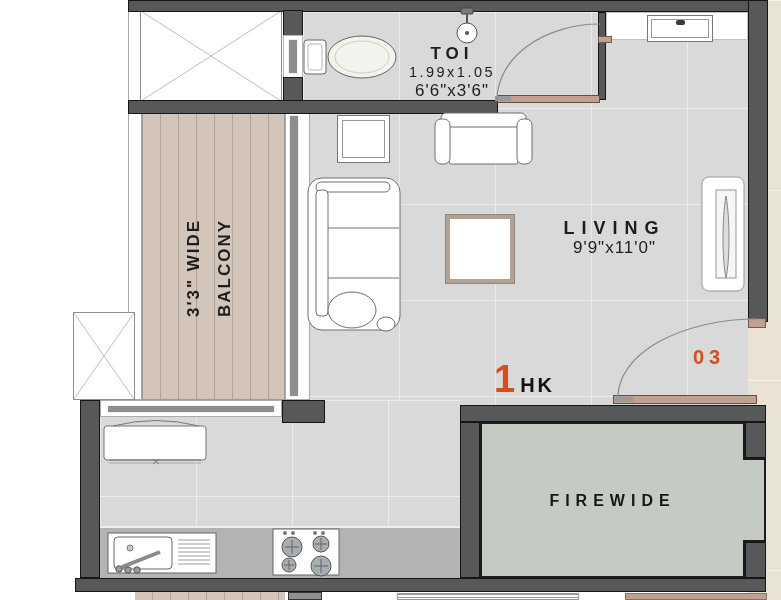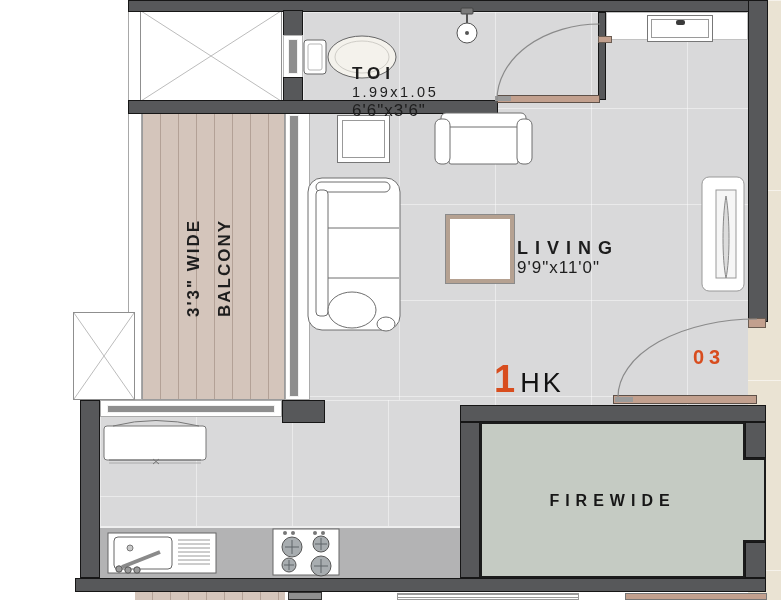--- a/index.html
+++ b/index.html
@@ -21,34 +21,34 @@
   .rail{background:#fff;border:1px solid #a8a8a8;}
   .deck{background-color:var(--balcony-floor);
     background-image:repeating-linear-gradient(to right, transparent 0 17px, #b3a196 17px 18px);
     border:1px solid #9b9b9b;}
   .glass-v{background:#8e8e8e;border:1px solid #f2f2f2;}
   .glass-h{background:#8e8e8e;border:1px solid #f2f2f2;}
   .doorleaf{background:var(--door);border:1px solid #5e5149;}
   .lift{background:var(--lift-floor);border:2px solid #1b1b1b;}
   .lift-open{background:var(--lift-floor);border:2px solid #1b1b1b;border-left:none;}
   .counter{background:var(--counter);border-top:2px solid #efefef;}
-  .roomtxt{position:absolute;color:var(--text);margin-top:20px;}
+  .roomtxt{position:absolute;text-align:center;color:var(--text);}
   .rname{font-weight:bold;font-size:17px;letter-spacing:5px;line-height:20px;}
   .rname.big{font-size:18px;letter-spacing:7px;}
   .rdimm{font-size:14.5px;letter-spacing:2.5px;line-height:17px;}
   .rdimf{font-size:17px;letter-spacing:1px;line-height:19px;}
   .balctxt{position:absolute;left:130px;top:236px;width:160px;height:64px;
     transform:rotate(-90deg);transform-origin:50% 50%;
     text-align:center;font-weight:bold;font-size:17px;letter-spacing:2px;line-height:31px;color:var(--text);}
   .lifttxt{position:absolute;left:480px;top:422px;width:265px;height:156px;
     display:flex;align-items:center;justify-content:center;
     font-weight:bold;font-size:16px;letter-spacing:6px;line-height:21px;color:#171717;}
   .hk{position:absolute;left:494px;top:358px;white-space:nowrap;}
   .hk .num{font-weight:bold;font-size:38px;color:var(--accent);vertical-align:baseline;}
-  .hk .typ{font-weight:normal;font-size:27px;letter-spacing:3px;color:#121212;vertical-align:baseline;margin-left:5px;}
+  .hk .typ{font-weight:bold;font-size:20px;letter-spacing:3px;color:#121212;vertical-align:baseline;margin-left:5px;}
   .flatno{position:absolute;left:693px;top:346px;font-weight:bold;font-size:20px;letter-spacing:5px;color:var(--accent);}
   svg{display:block;}
 </style>
 </head>
 <body>
 
 <div class="plan">
 
   <div class="abs exterior" style="left:748px;top:0;width:33px;height:600px;"></div>
 

